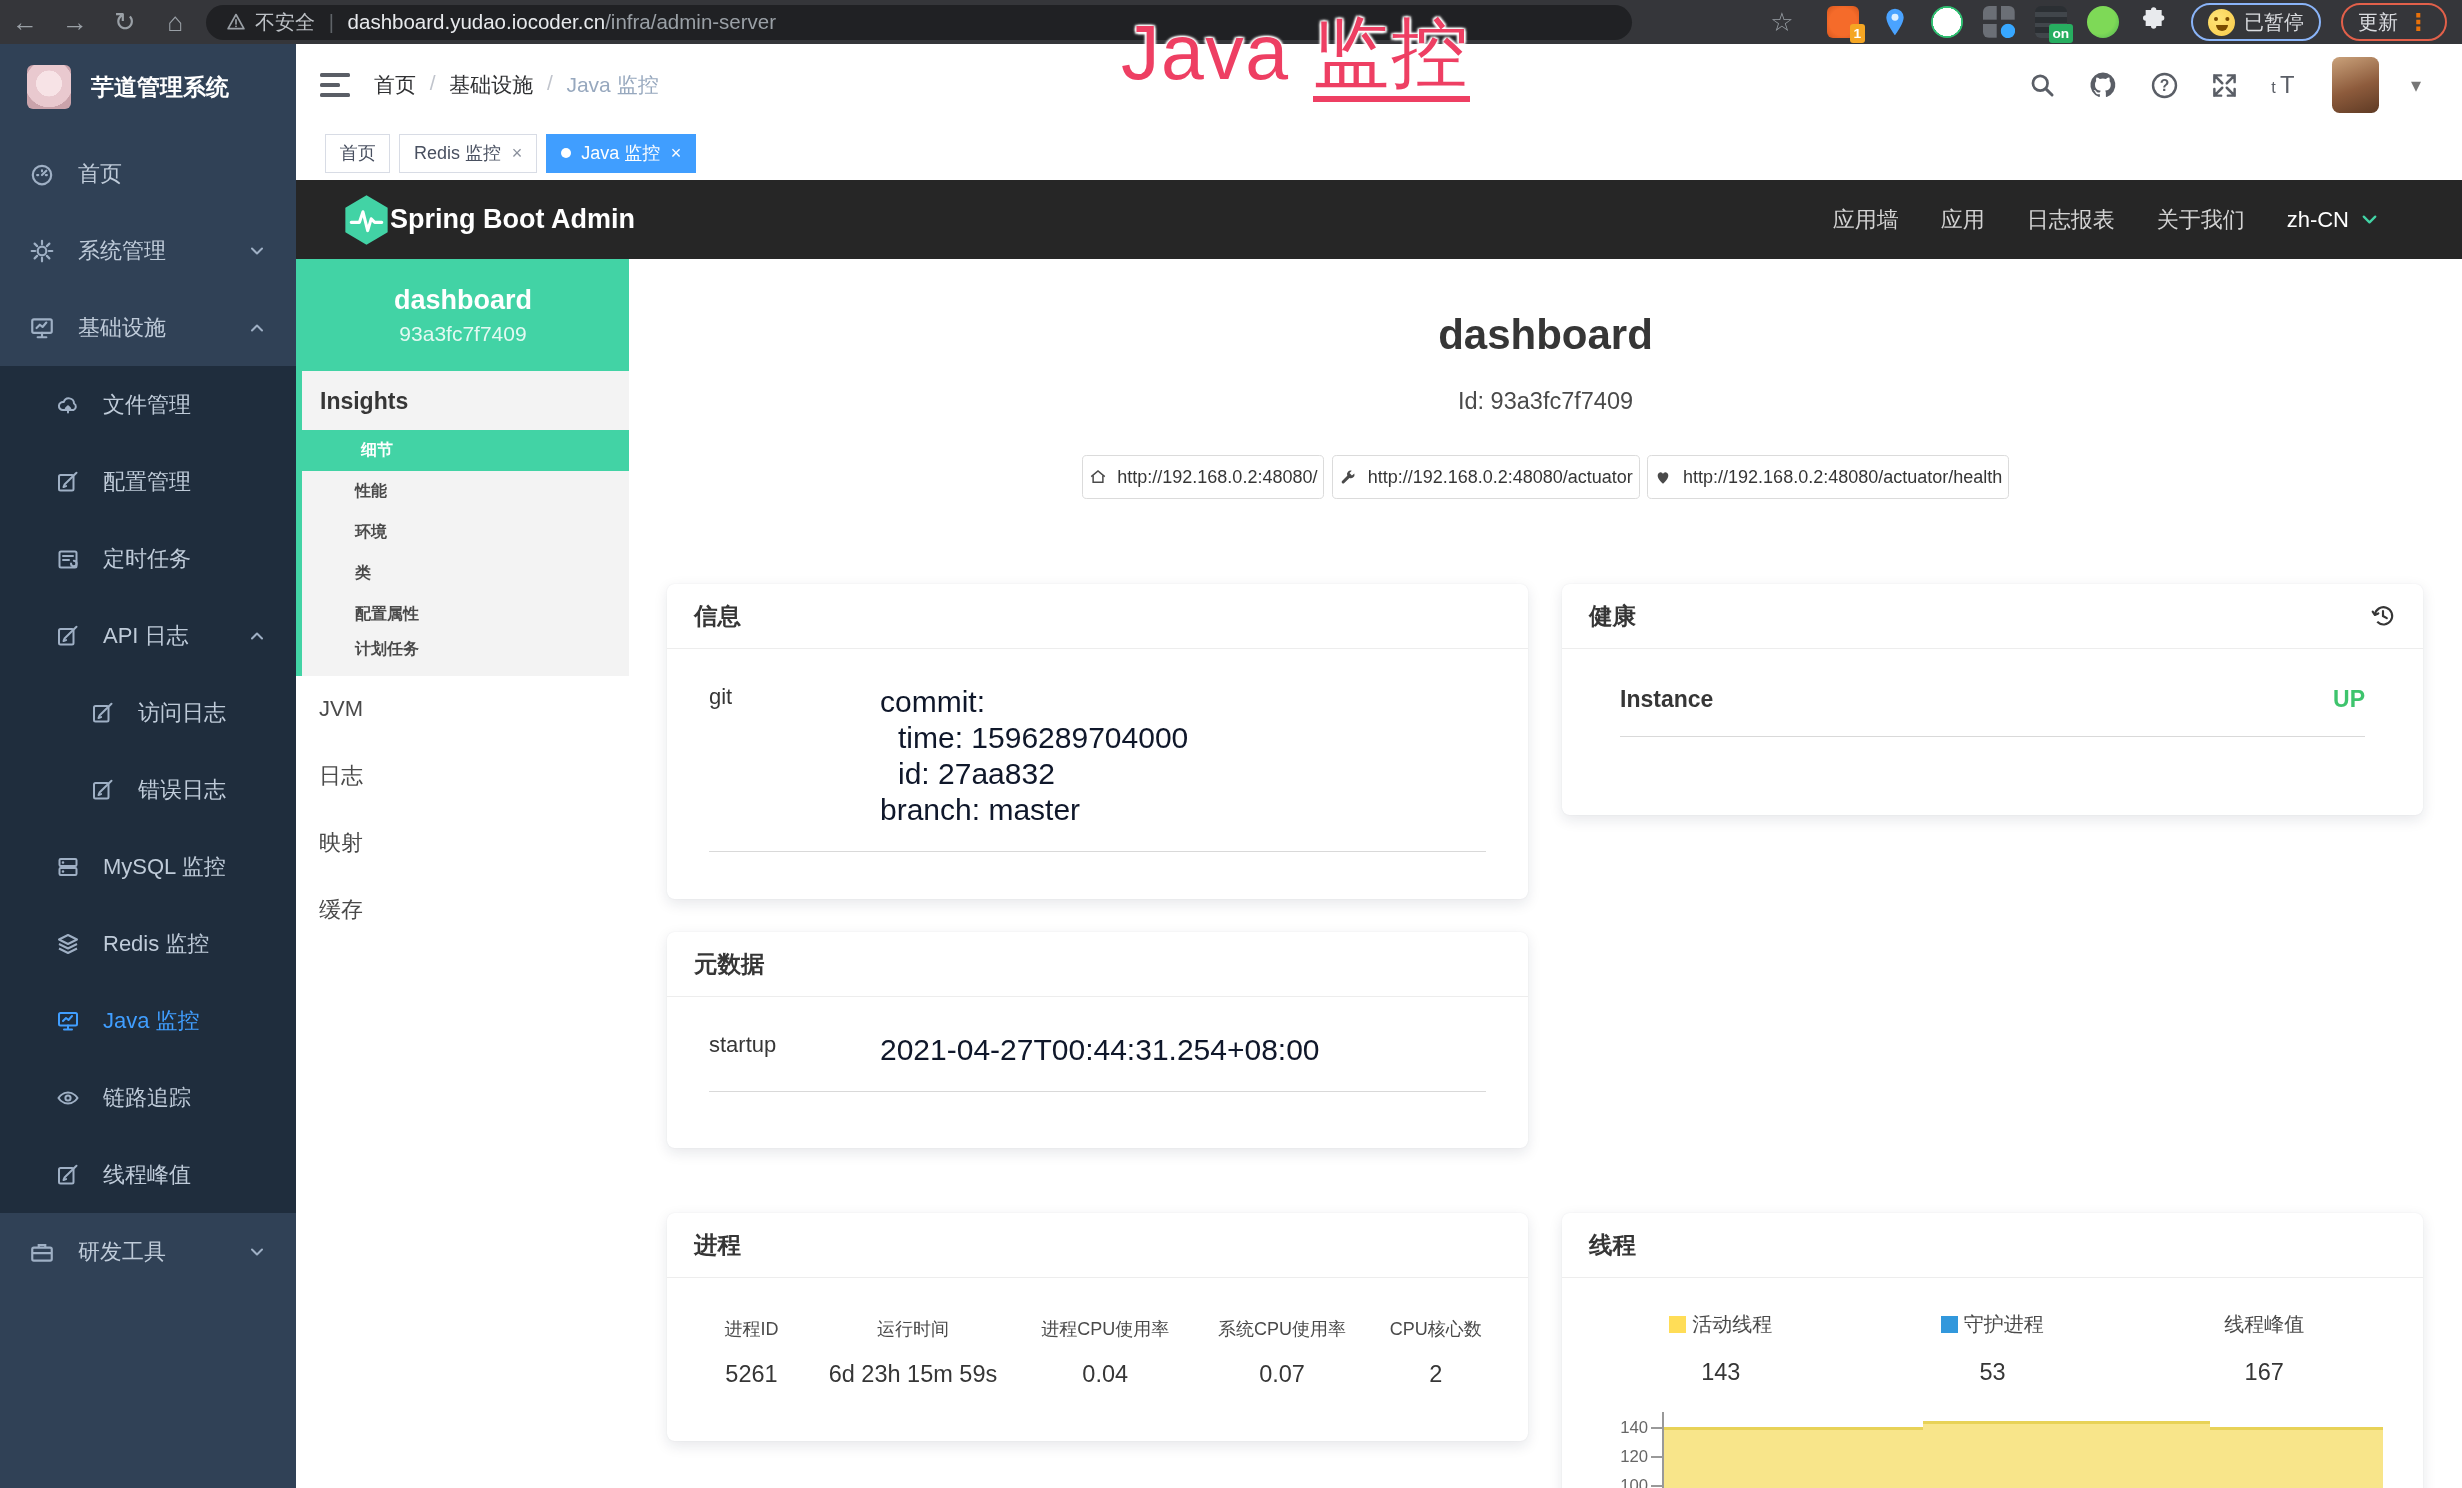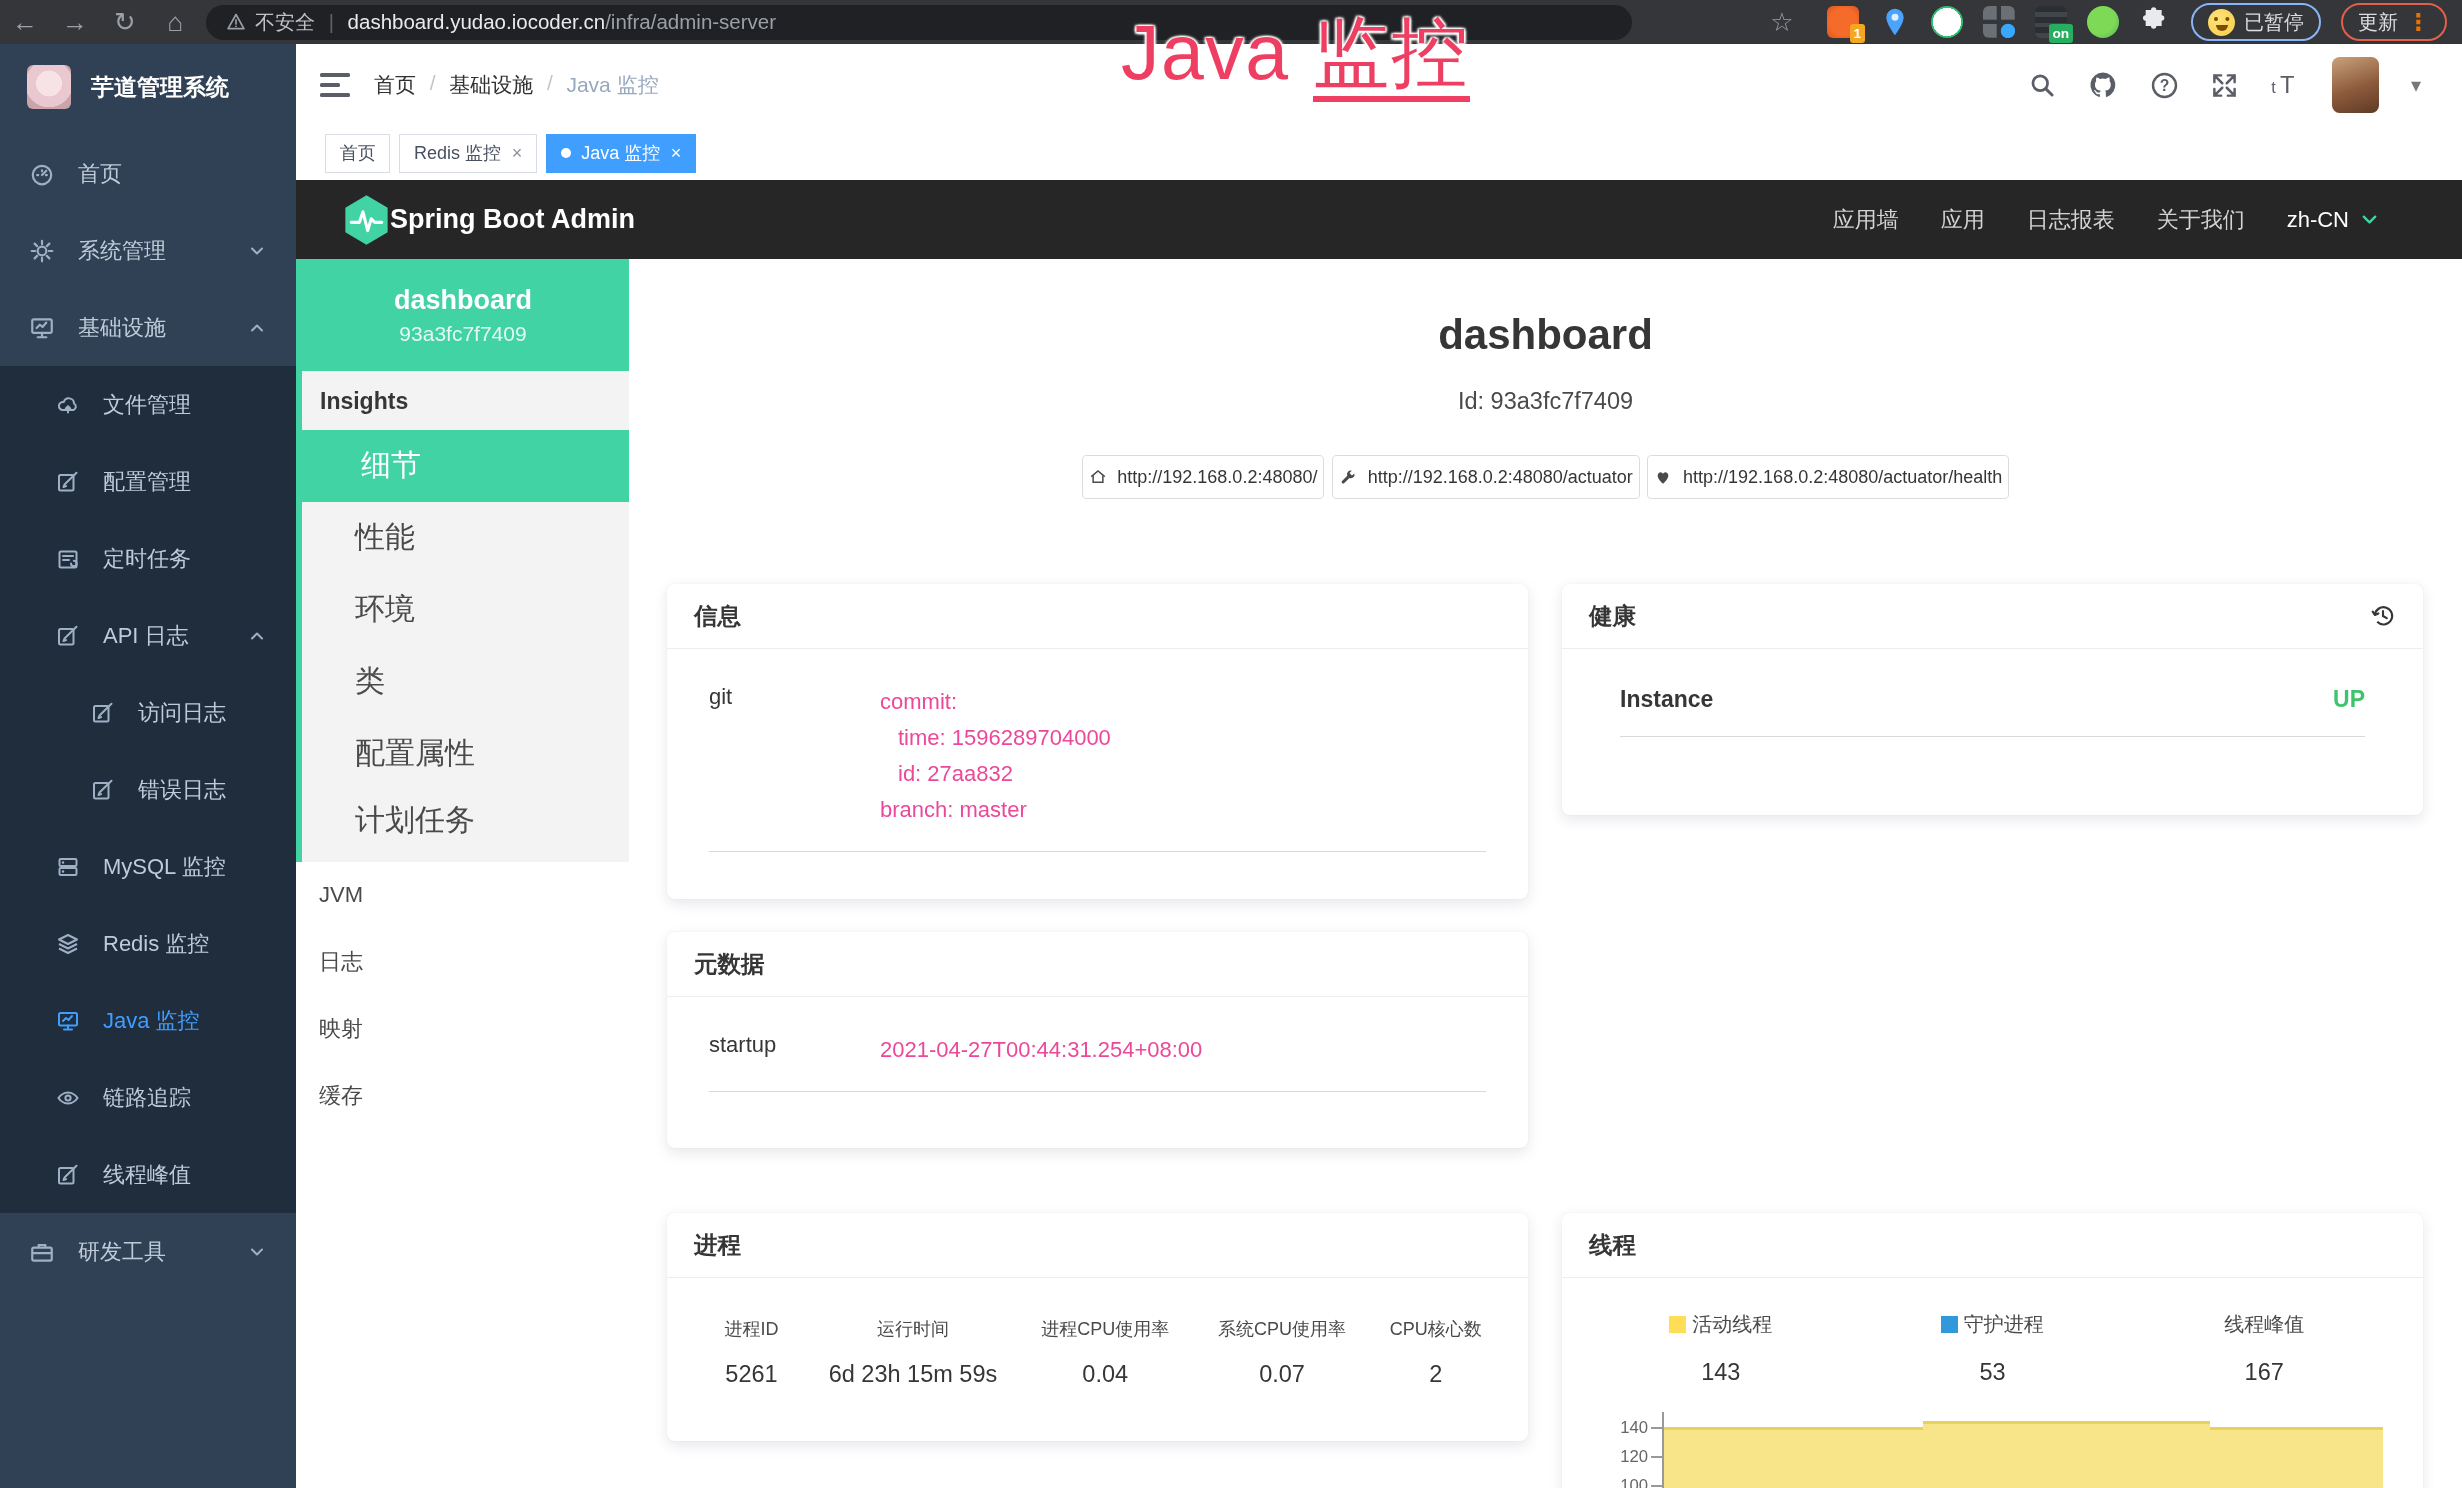--- a/index.html
+++ b/index.html
@@ -95,22 +95,22 @@
 
   
   #inst-sidebar { position:absolute; top:259px; left:296px; width:334px; height:1229px;
     background:#fff; z-index:1; }
   #inst-head { height:112px; background:#42d3a5; color:#fff; display:flex; flex-direction:column;
     align-items:center; justify-content:center; gap:6px; }
   #inst-name { font-size:27px; font-weight:bold; }
   #inst-id { font-size:21px; color:rgba(255,255,255,.85); }
   #insights-group { background:#f3f3f3; border-left:6px solid #42d3a5; }
   #insights-label { padding:16.7px 0 15px 18px; font-size:23px; font-weight:bold; color:#363636; }
-  .ii { height:72px; display:flex; align-items:center; padding-left:53px; font-size:30px;
-    color:#4a4a4a; cursor:pointer; }
+  .ii { height:41px; display:flex; align-items:center; padding-left:53px; font-size:16px;
+    color:#4a4a4a; cursor:pointer;font-weight:bold; }
   .ii.active { background:#42d3a5; color:#fff; }
   .ri { height:67px; display:flex; align-items:center; padding-left:23px; font-size:22px;
     color:#4a4a4a; cursor:pointer; }
 
   
   #content { position:absolute; top:259px; left:629px; width:1833px; height:1229px;
     background:#fff; overflow:hidden; z-index:1; }
   #page-title { position:absolute; top:52px; left:0; width:100%; text-align:center;
     font-size:42px; font-weight:600; color:#363636; }
   #page-id { position:absolute; top:129px; left:0; width:100%; text-align:center;
@@ -131,21 +131,21 @@
 
   #card-info    { left:38px;   top:325px;  width:861px; height:315px; }
   #card-health  { left:933px; top:325px;  width:861px; height:231px; }
   #card-meta    { left:38px;   top:673px;  width:861px; height:216px; }
   #card-process { left:38px;   top:954px; width:861px; height:228px; }
   #card-threads { left:933px; top:954px; width:861px; height:319px; }
 
   .kv-wrap { padding:4.6px 42px 0; }
   .kv-row { display:flex; padding:30px 0 23px; border-bottom:1.5px solid #d9d9d9; }
   .kv-label { width:171px; font-size:22px; color:#363636; flex:none; }
-  .kv-value { flex:1; font-size:22px; color:#ec4899; line-height:36px; }
+  .kv-value { flex:1; font-size:30px; color:#0f172a; line-height:36px; }
   .kv-value .ind { padding-left:18px; }
   .kv-bold { font-weight:600; font-size:23px; }
   .up { margin-left:auto; font-weight:700; font-size:23px; color:#3ec46d; }
 
   .ptable { display:flex; padding:39px 23px 0; text-align:center; }
   .pc { flex:1; }
   .ph { font-size:18px; color:#4a4a4a; margin-bottom:20px; }
   .pv { font-size:23.5px; color:#363636; }
 
   .legend-row { display:flex; padding:33px 23px 0; text-align:center; }

